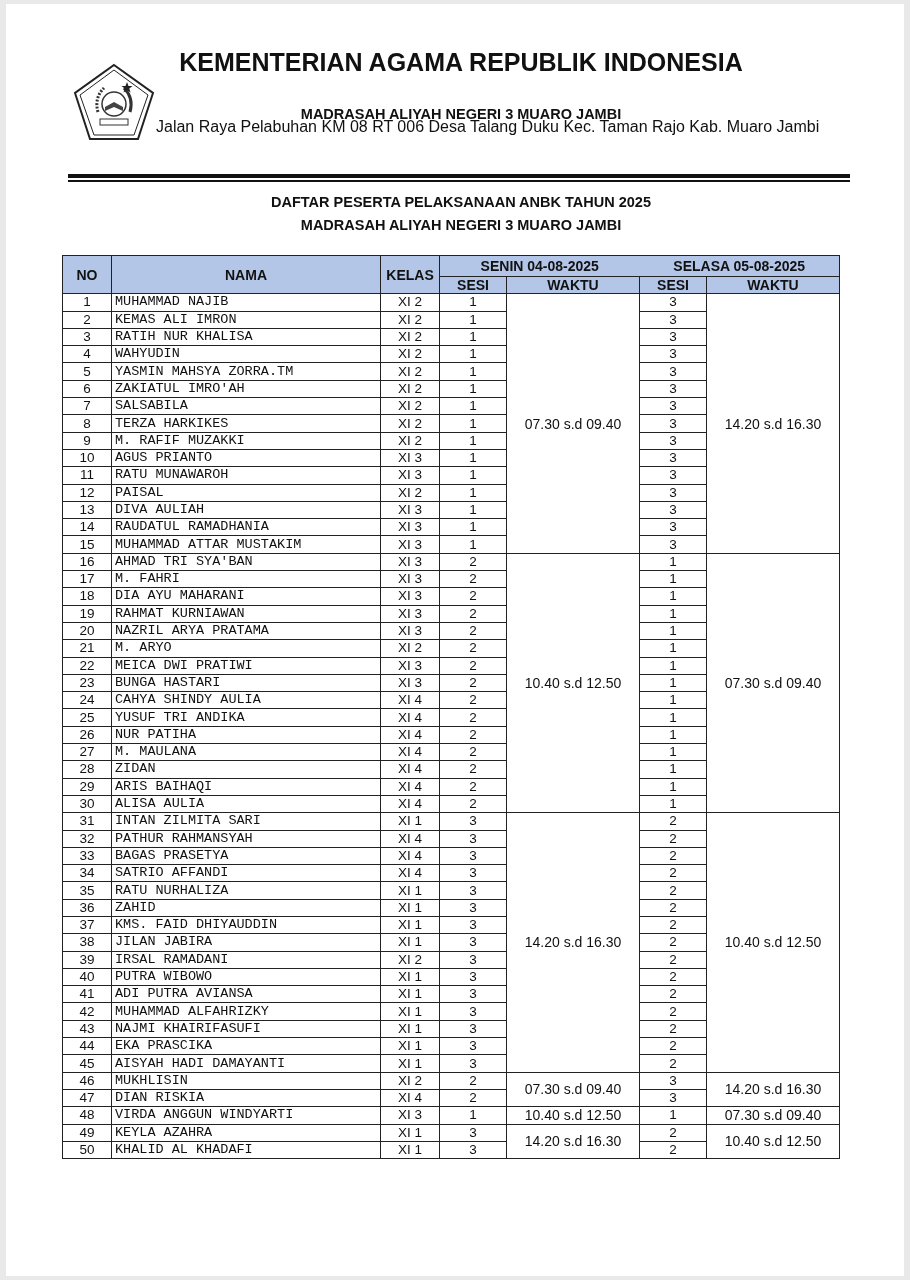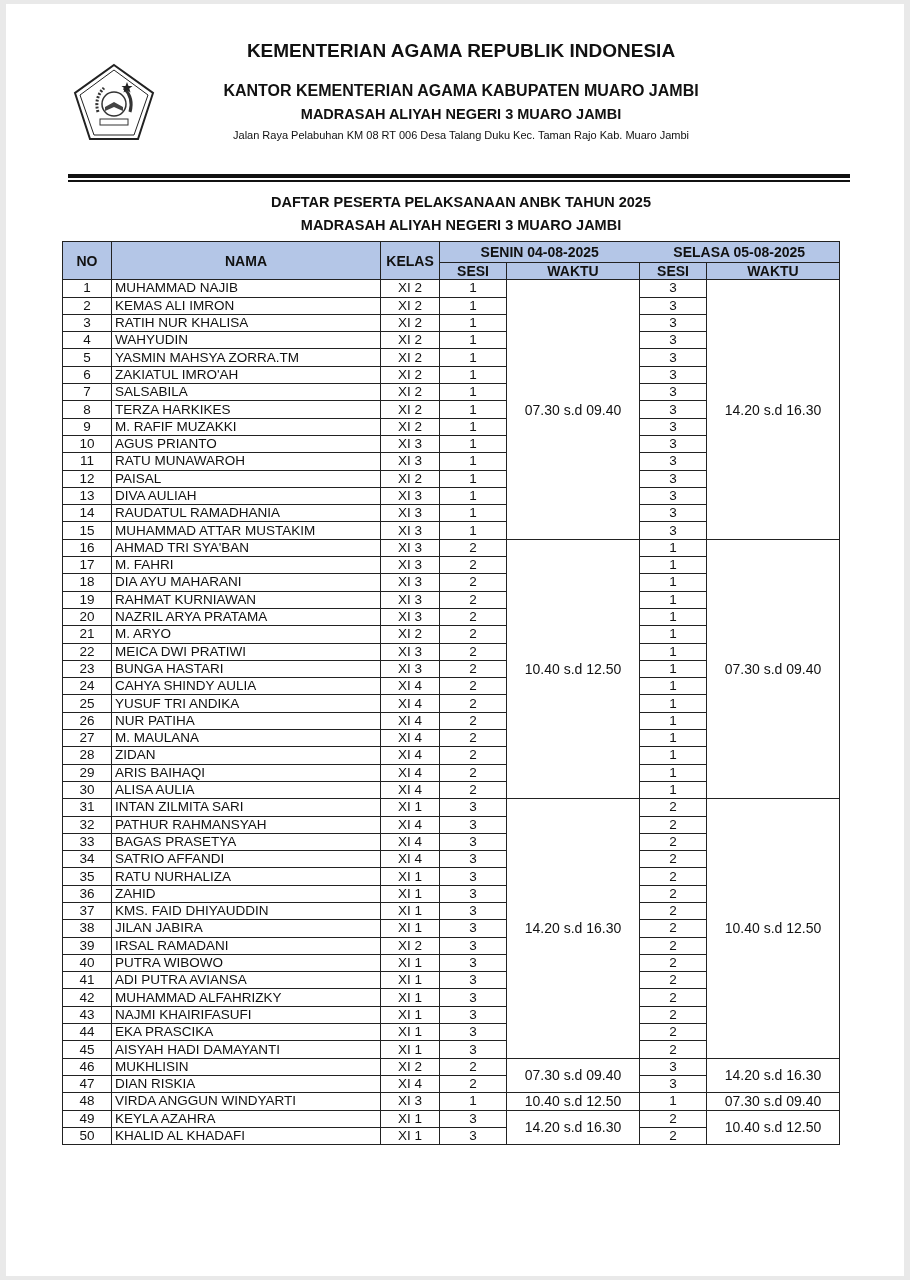--- a/index.html
+++ b/index.html
@@ -1,55 +1,54 @@
 <!DOCTYPE html>
 <html><head>
 <meta charset="utf-8">
 <style>
   html, body { margin:0; padding:0; }
   body { width:910px; height:1280px; background:#e9e9e9; font-family:"Liberation Sans", sans-serif; color:#111; overflow:hidden; }
   .page { position:absolute; left:6px; top:4px; width:898px; height:1272px; background:#fff; }
   .logo { position:absolute; left:66px; top:58px; width:84px; height:80px; }
   .hdr { position:absolute; left:150px; width:610px; text-align:center; white-space:nowrap; }
-  .h1 { top:36px; font-size:19px; font-weight:bold; }
+  .h1 { top:44px; font-size:25px; font-weight:bold; }
   .h2 { top:78px; font-size:16px; font-weight:bold; }
   .h3 { top:102px; font-size:14.5px; font-weight:bold; }
-  .h4 { top:125px; font-size:11px; }
+  .h4 { top:114px; font-size:16px; }
   .h5 { top:146px; font-size:14px; text-decoration:underline; }
   .rule1 { position:absolute; left:62px; top:170px; width:782px; height:4px; background:#111; }
   .rule2 { position:absolute; left:62px; top:176px; width:782px; height:1.5px; background:#111; }
   .title { position:absolute; left:0; width:910px; text-align:center; font-weight:bold; font-size:14.5px; }
   .t1 { top:190px; } .t2 { top:213px; }
-  table { position:absolute; left:62px; top:241px; border-collapse:collapse; font-size:13.5px; }
+  table { position:absolute; left:62px; top:255px; border-collapse:collapse; font-size:13.5px; }
   th, td { border:1.3px solid #222; padding:0; height:16.3px; line-height:16px; }
   th { background:#b4c6e7; font-weight:bold; font-size:14px; }
   th.top { height:20px; }
   td.c { text-align:center; }
-  td.n { padding-left:3px; white-space:nowrap; }
+  td.n { padding-left:3px; white-space:nowrap;font-family:Liberation Mono, monospace; }
   td.w { text-align:center; font-size:14px;margin-top:41px; }
   .col-no { width:48px; } .col-nama { width:268px; } .col-kelas { width:58px; }
   .col-sesi { width:66px; } .col-waktu { width:132px; }
 </style>
 </head>
 <body>
 
 <div class="page">
   <svg class="logo" viewBox="0 0 84 80">
     <polygon points="42,3 81,31 66,77 18,77 3,31" fill="none" stroke="#222" stroke-width="2"></polygon>
     <polygon points="42,8 76,33 62,73 22,73 8,33" fill="none" stroke="#222" stroke-width="1"></polygon>
     <circle cx="42" cy="42" r="12" fill="none" stroke="#333" stroke-width="1.5"></circle>
     <path d="M33,45 L42,40 L51,45 L51,49 L42,45 L33,49 Z" fill="#444"></path>
     <path d="M26,50 Q22,36 32,26" fill="none" stroke="#333" stroke-width="3" stroke-dasharray="2,1.5"></path>
     <path d="M58,50 Q62,36 52,26" fill="none" stroke="#333" stroke-width="3"></path>
     <polygon points="55,20 56.5,24 60.5,24 57.3,26.5 58.5,30.5 55,28 51.5,30.5 52.7,26.5 49.5,24 53.5,24" fill="#222"></polygon>
     <rect x="28" y="57" width="28" height="6" fill="none" stroke="#333" stroke-width="1"></rect>
   </svg>
 
   <div class="hdr h1">KEMENTERIAN AGAMA REPUBLIK INDONESIA</div>
-  <div class="hdr h2">KANTOR KEMENTERIAN AGAMA KABUPATEN MUARO JAMBI</div>
   <div class="hdr h3">MADRASAH ALIYAH NEGERI 3 MUARO JAMBI</div>
   <div class="hdr h4">Jalan Raya Pelabuhan KM 08 RT 006 Desa Talang Duku Kec. Taman Rajo Kab. Muaro Jambi</div>
   <div class="rule1"></div>
   <div class="rule2"></div>
 
   <div class="title t1">DAFTAR PESERTA PELAKSANAAN ANBK TAHUN 2025</div>
   <div class="title t2">MADRASAH ALIYAH NEGERI 3 MUARO JAMBI</div>
 </div>
 
 <table>

